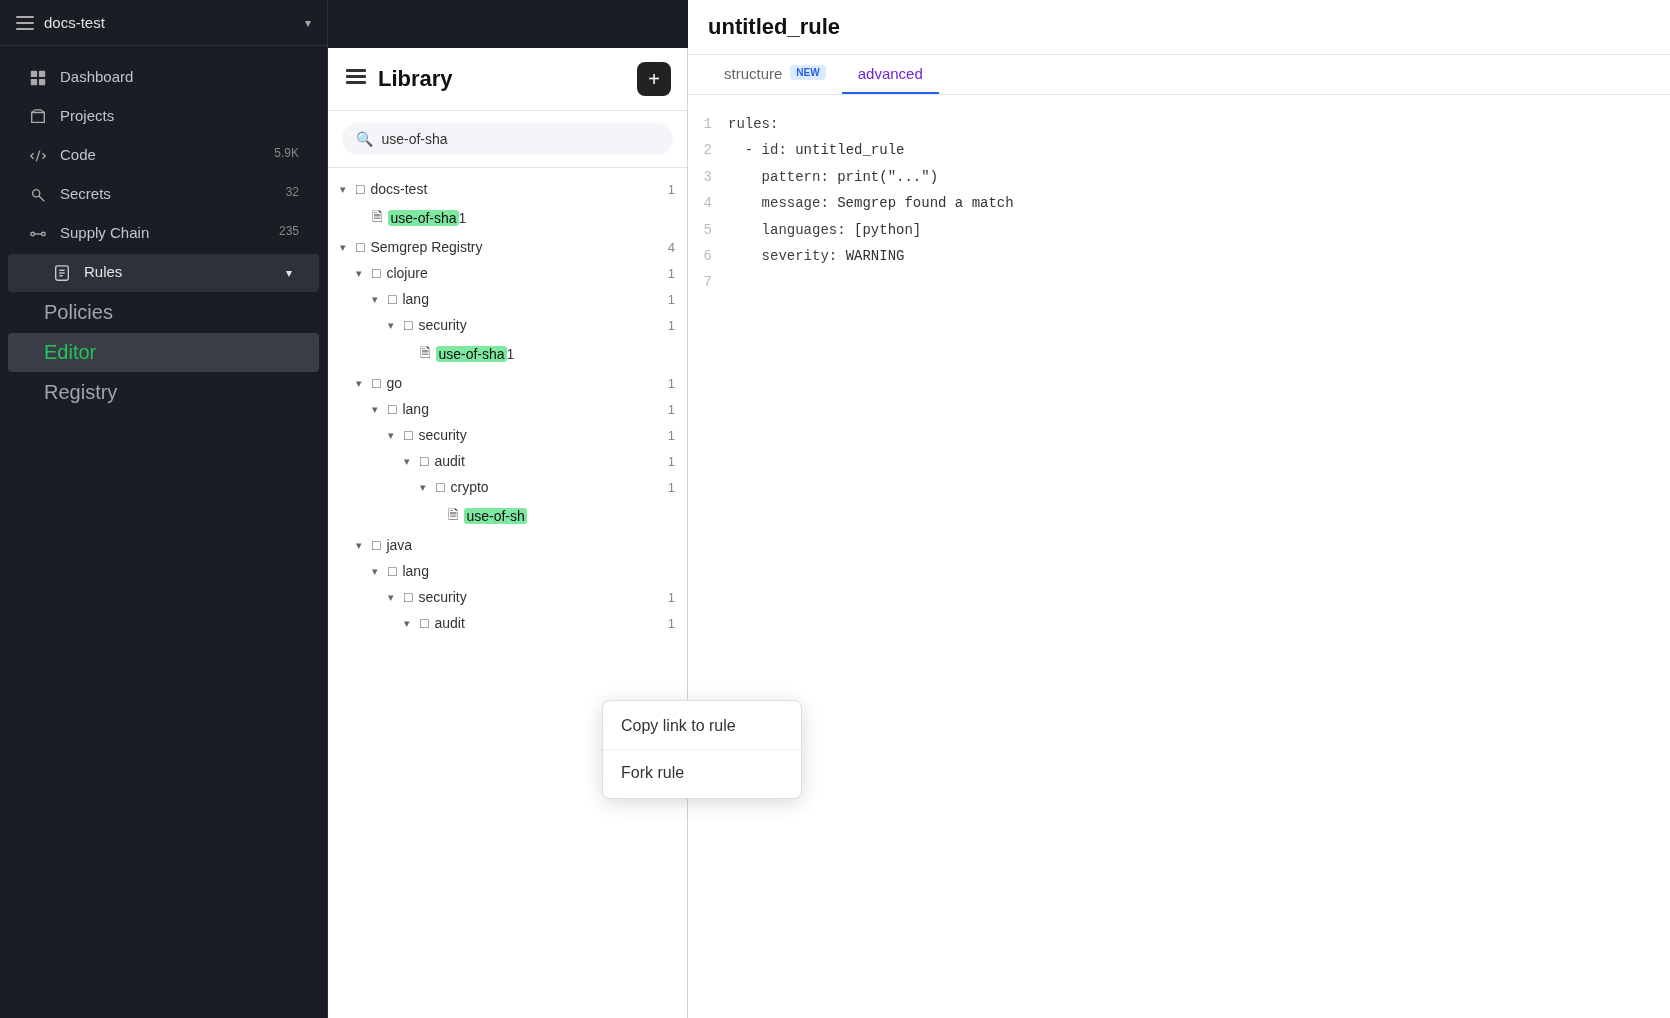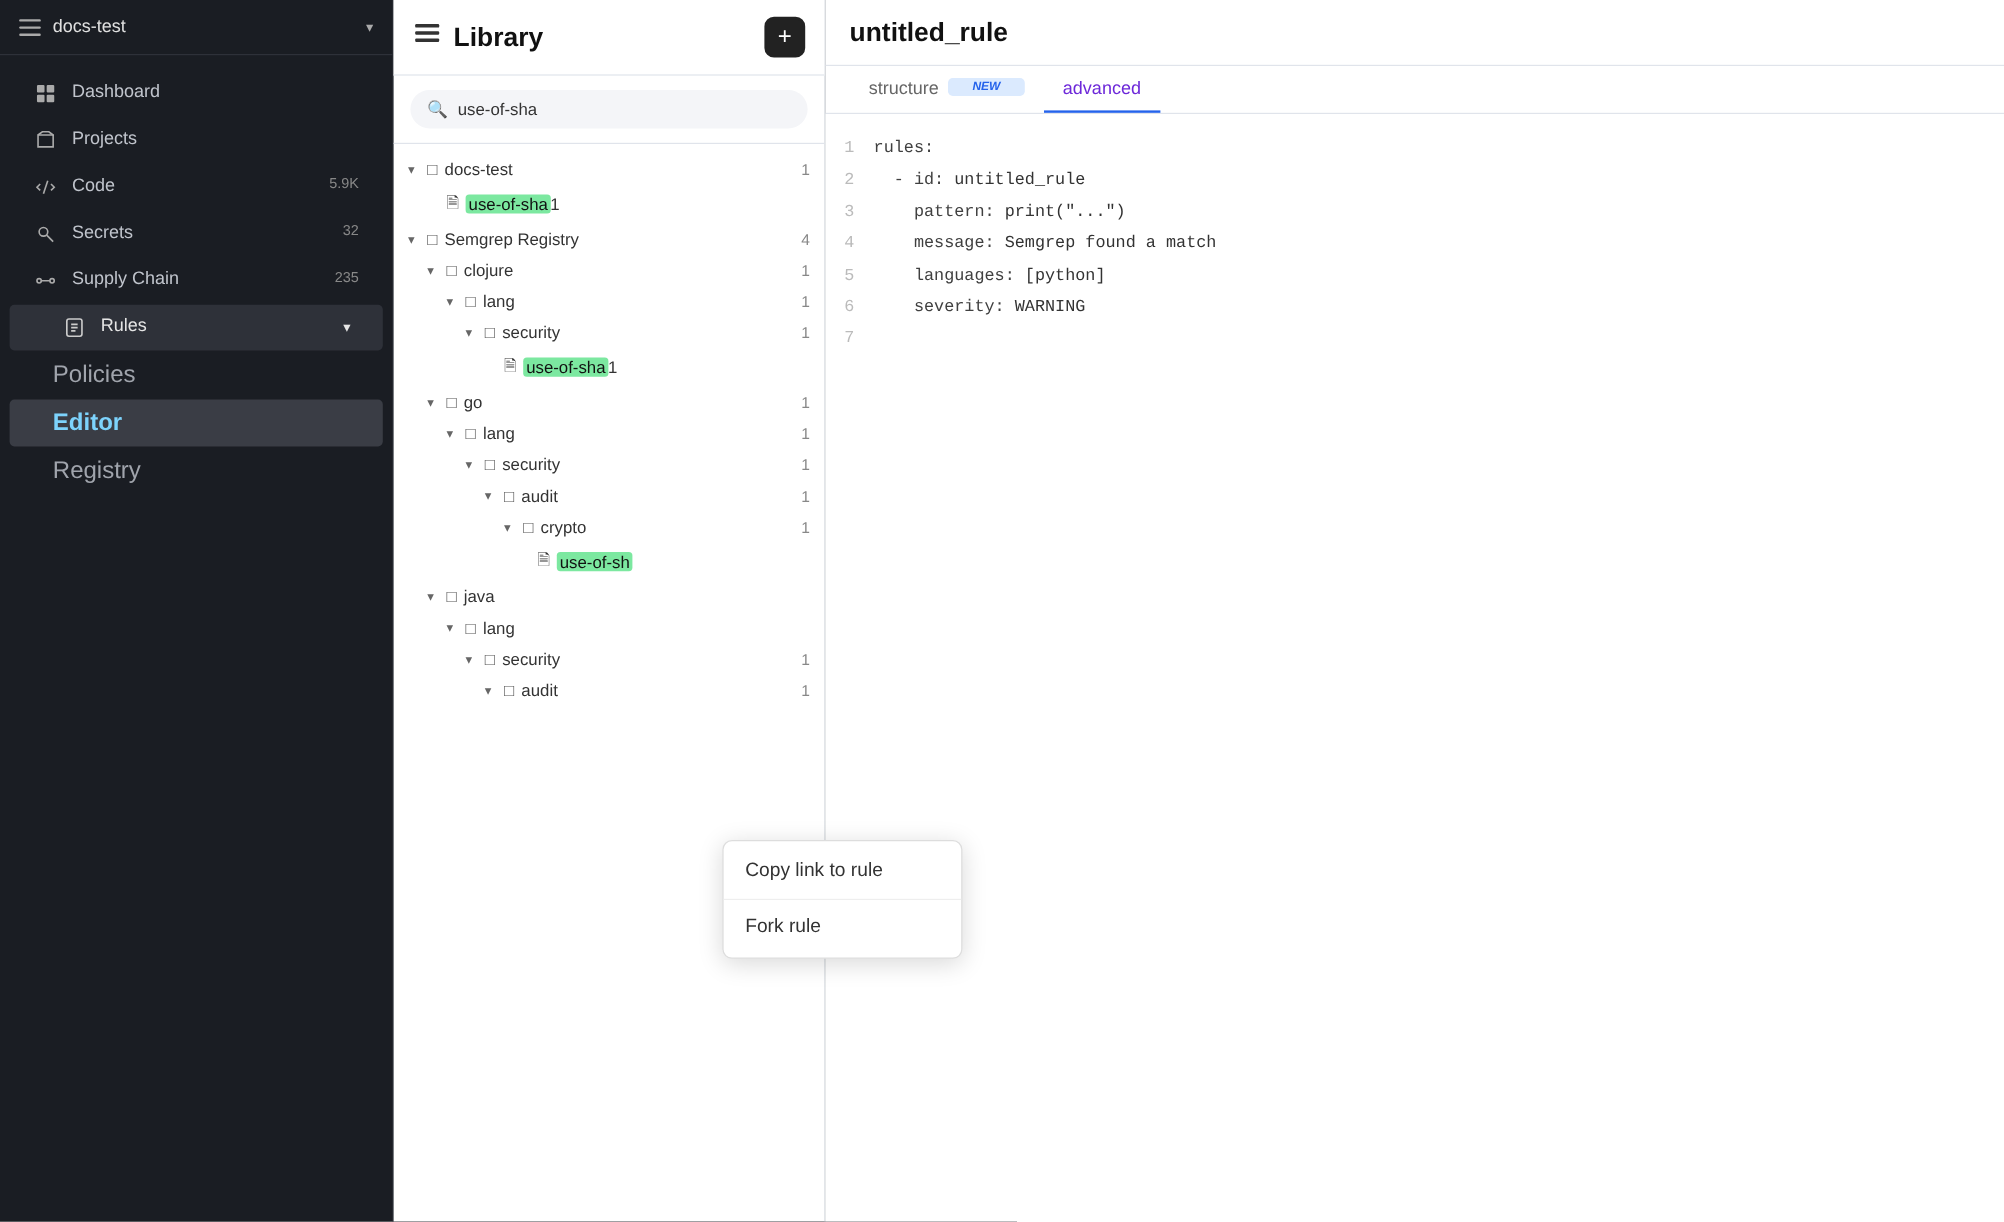--- a/index.html
+++ b/index.html
@@ -94,33 +94,34 @@
       padding: 8px 20px 8px 36px;
       cursor: pointer;
       color: #a0a4ac;
       font-size: 20px;
       border-radius: 4px;
       margin: 1px 8px;
     }
 
     .nav-sub-item.active {
       background: #3a3d45;
-      color: #7dd3fc;
-      font-weight: 700;
+      color: #22c55e;
+      font-weight: 400;
     }
 
     
     .library-panel {
       width: 360px;
       background: #ffffff;
       display: flex;
       flex-direction: column;
       flex-shrink: 0;
       border-right: 1px solid #d0d4db;
       color: #333;
+      margin-top: 48px;
     }
 
     .library-header {
       display: flex;
       align-items: center;
       gap: 10px;
       padding: 14px 16px;
       border-bottom: 1px solid #e0e4eb;
       background: #fff;
     }
@@ -276,24 +277,23 @@
     .editor-tab.active {
       color: #6d28d9;
       border-bottom-color: #2563eb;
     }
 
     .new-badge {
       background: #dbeafe;
       color: #2563eb;
       font-size: 10px;
       font-weight: 700;
-      padding: 2px 20px;
+      padding: 2px 6px;
       border-radius: 4px;
       text-transform: uppercase;
-      font-style: italic;
     }
 
     .code-editor {
       flex: 1;
       padding: 16px 0;
       font-family: 'Menlo', 'Monaco', 'Courier New', monospace;
       font-size: 14px;
       overflow: auto;
       background: #fff;
     }

